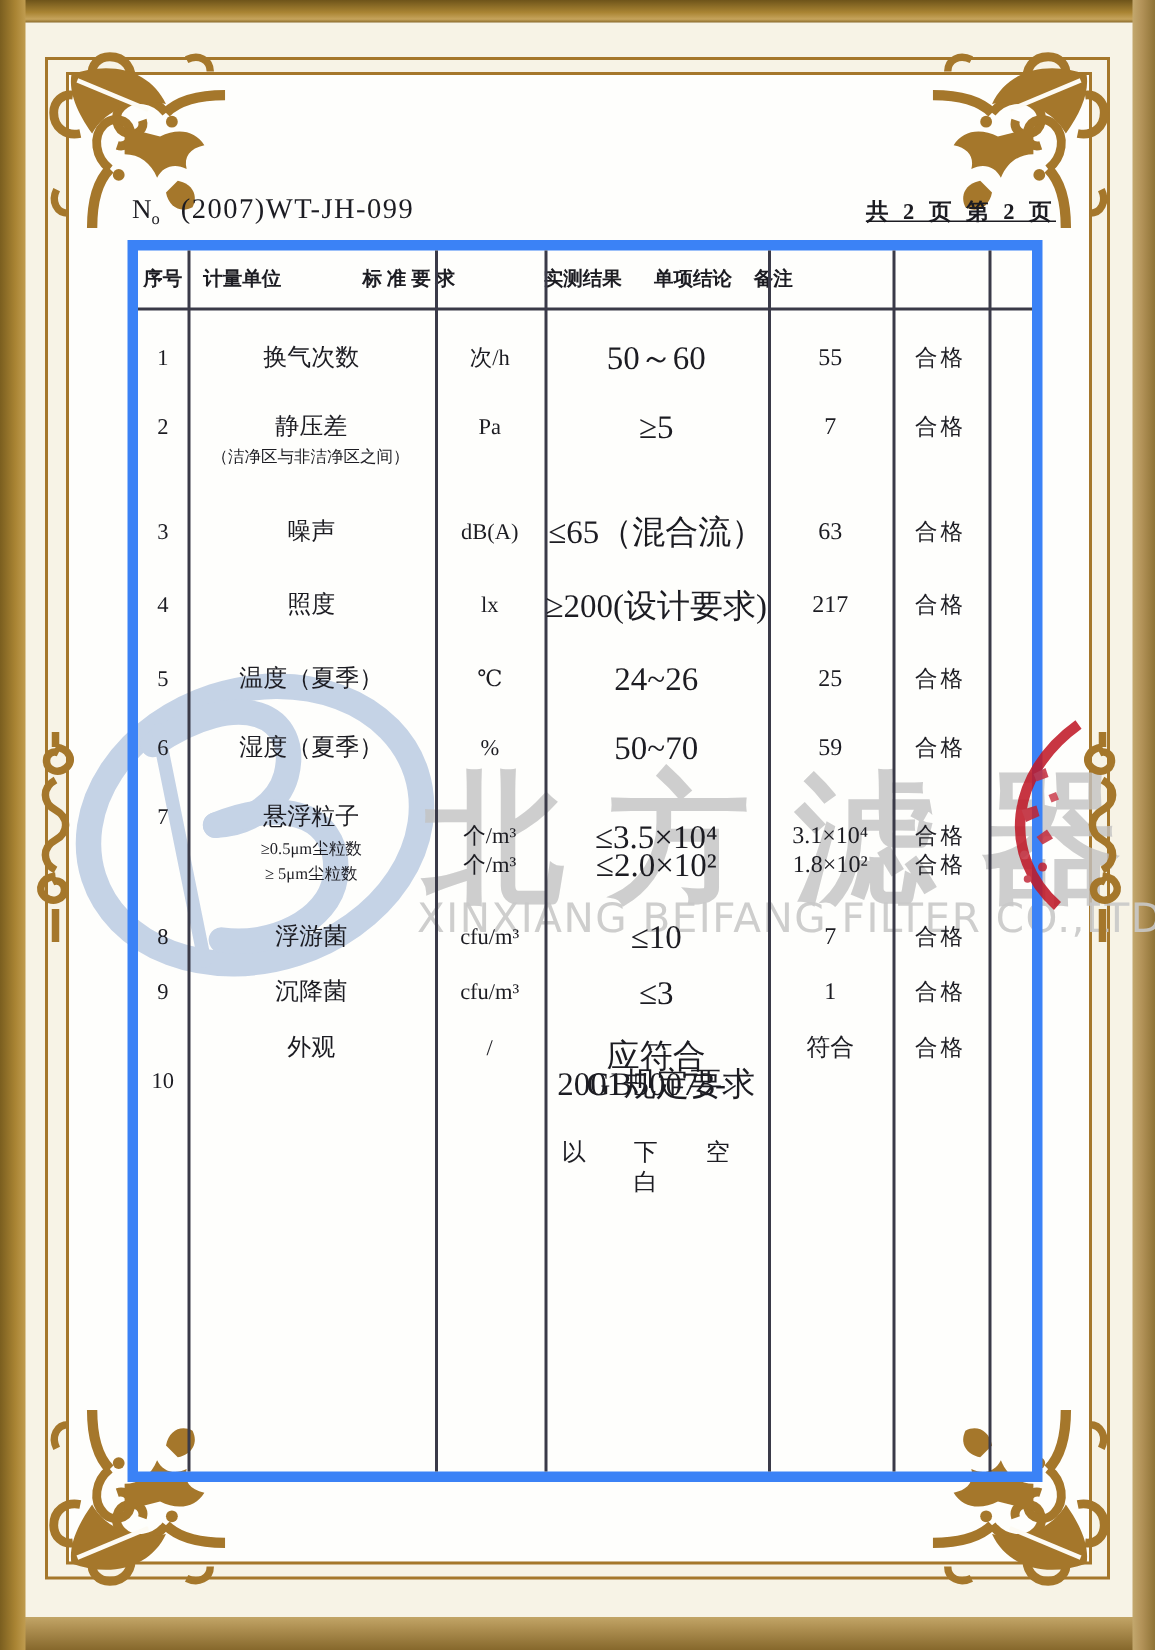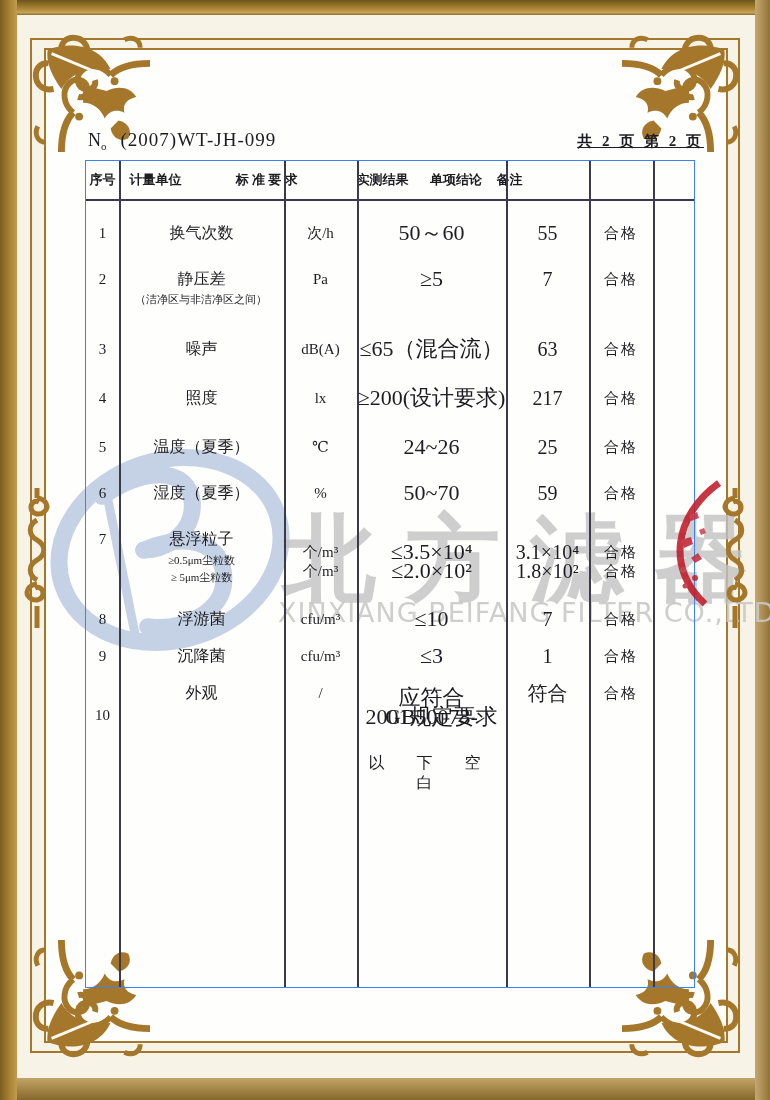--- a/index.html
+++ b/index.html
@@ -41,32 +41,32 @@
     font-family:"DejaVu Sans","Liberation Sans",sans-serif;font-weight:700;
     font-size:94px;letter-spacing:30px;color:#c3c3c3;opacity:.8;
   }
   .wm-en{
     position:absolute;left:278px;top:597px;z-index:1;white-space:nowrap;
     font-family:"DejaVu Sans","Liberation Sans",sans-serif;
     font-size:27px;letter-spacing:1px;color:#c9c9c9;opacity:.9;
   }
   .stamp{position:absolute;left:655px;top:478px;z-index:7;}
   
-  .tbl{position:absolute;left:85px;top:160px;width:610px;height:828px;border:1px solid #3b82f6;box-sizing:border-box;z-index:5;}
+  .tbl{position:absolute;left:85px;top:160px;width:610px;height:828px;border:7px solid #3b82f6;box-sizing:border-box;z-index:5;}
   .tbl-head{display:flex;height:40px;border-bottom:2px solid #3a3a48;box-sizing:border-box;}
   .th{display:flex;align-items:center;justify-content:center;font-size:13px;font-weight:bold;box-sizing:border-box;}
   .vline{position:absolute;top:0;bottom:0;width:1.5px;background:#3a3a48;}
   .v0{left:33px;} .v1{left:198px;} .v2{left:271px;} .v3{left:420px;} .v4{left:503px;} .v5{left:567px;}
   .cell{position:absolute;text-align:center;line-height:20px;font-size:15px;}
   .c0{left:0;width:33px;font-size:15px;}
   .c1{left:33px;width:165px;font-size:16px;}
   .c1n{left:45px;width:140px;font-size:11px;line-height:16px;}
   .c2{left:198px;width:73px;font-size:15px;}
   .c3{left:271px;width:149px;font-size:22px;}
-  .c4{left:420px;width:83px;font-size:20px;}
+  .c4{left:420px;width:83px;font-size:16px;}
   .c5{left:503px;width:64px;font-size:15px;letter-spacing:2px;}
   .small{font-size:11px;line-height:14px;}
   .blank-note{letter-spacing:14px;font-size:16px;}
 </style>
 </head>
 <body>
 
 <div class="page">
 
   <div class="bar bar-top"></div>

